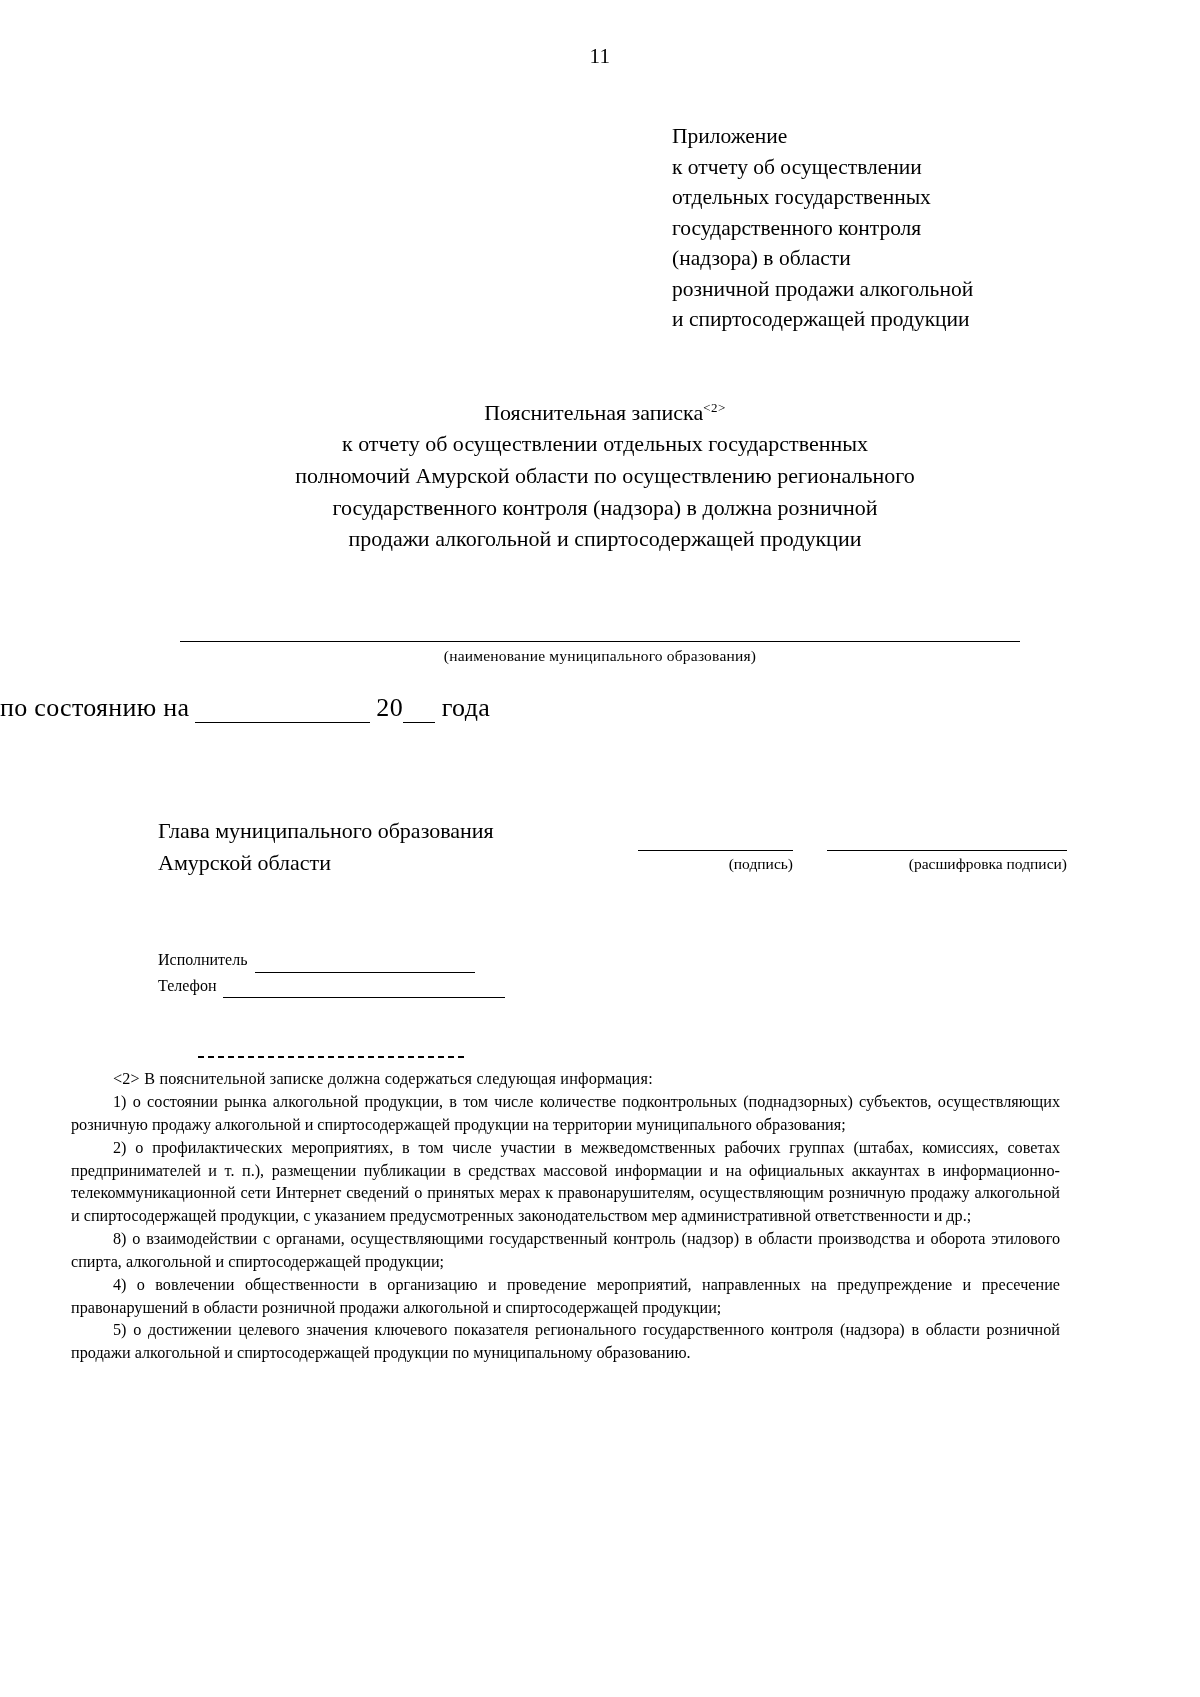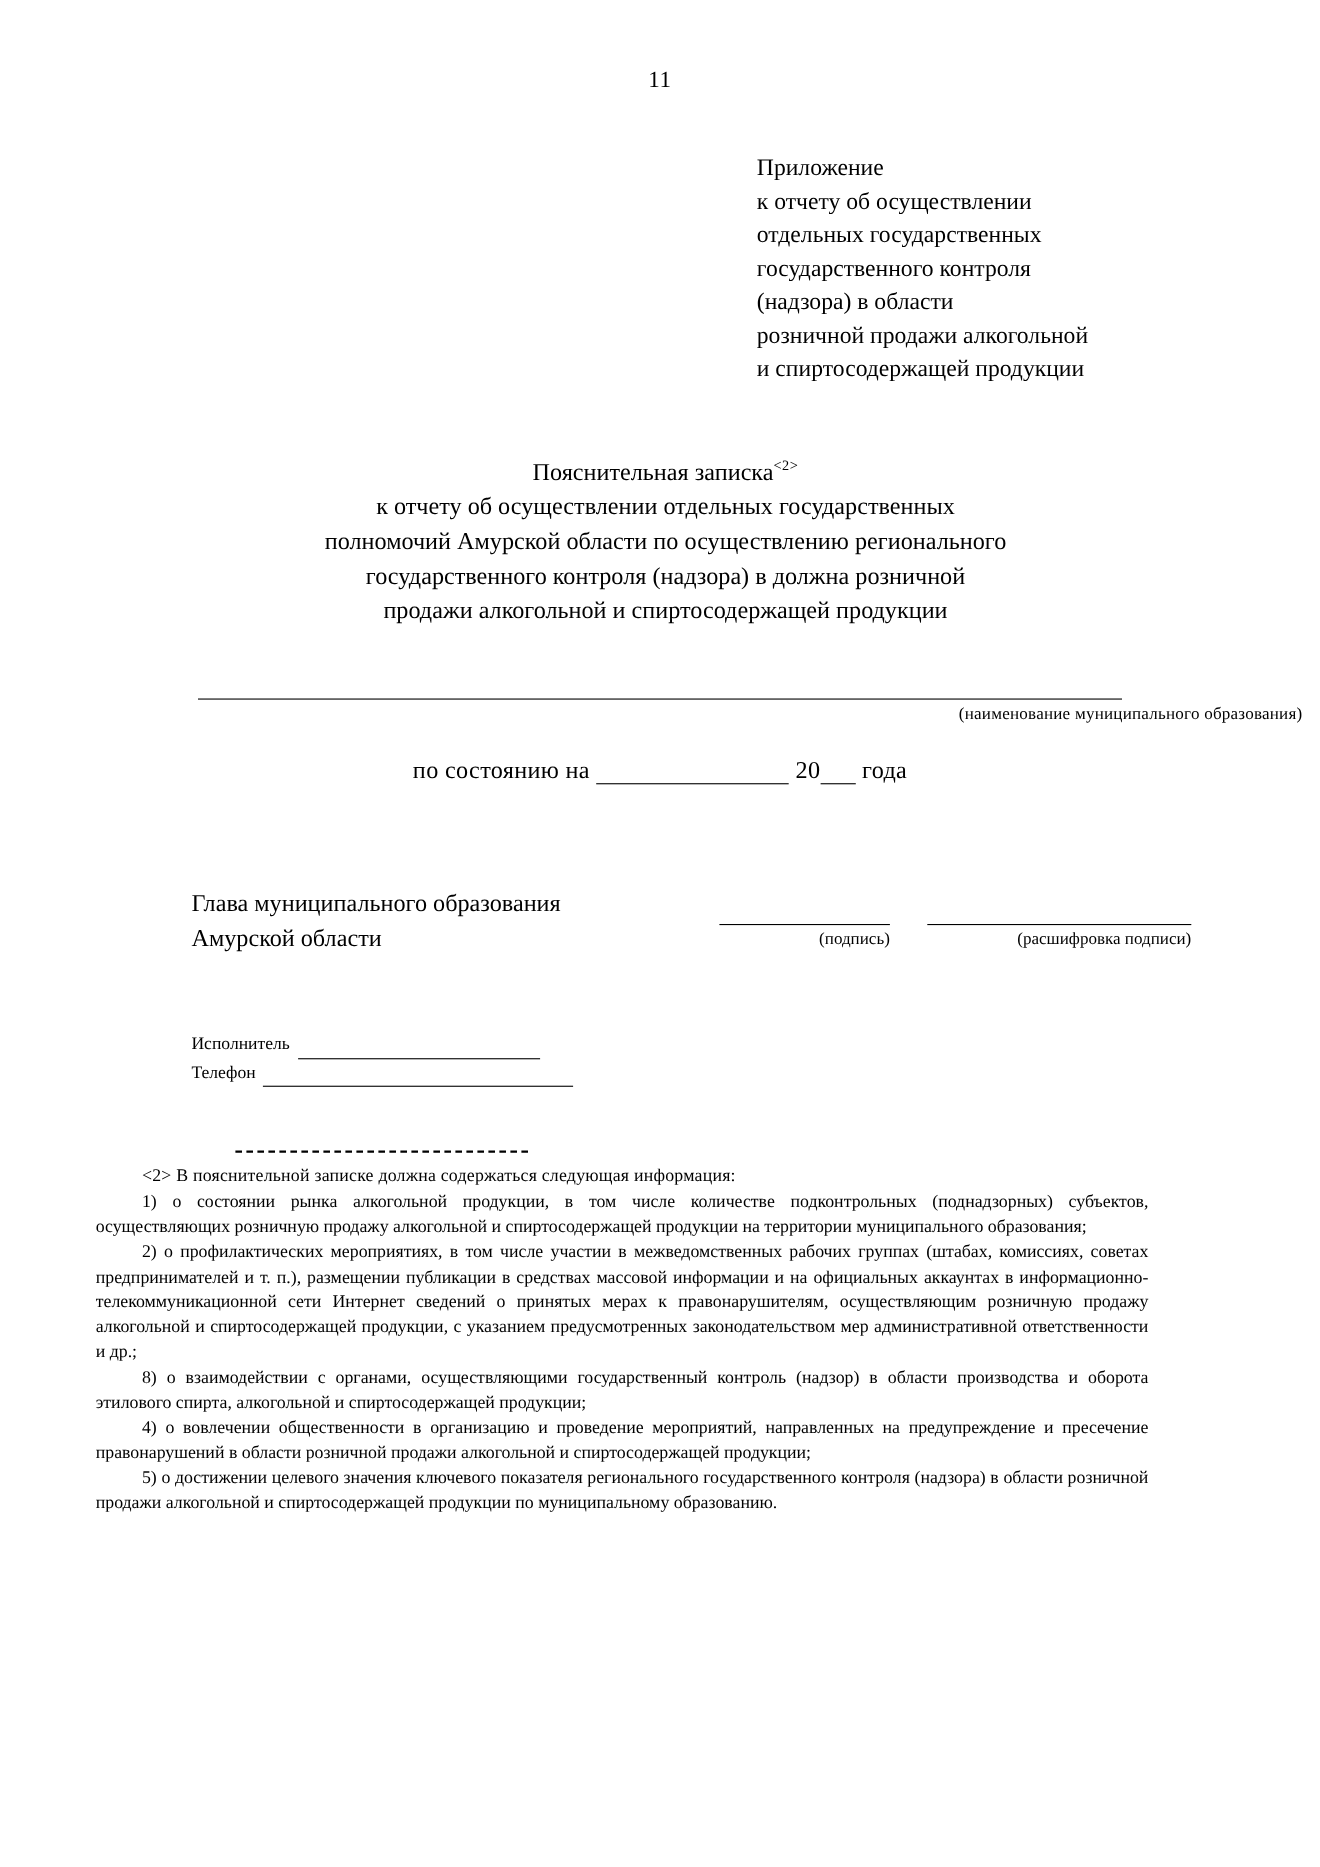--- a/index.html
+++ b/index.html
@@ -12,21 +12,21 @@
     height: 1697px;
     font-family: "Liberation Serif", serif;
     color: #000000;
     position: relative;
     overflow: hidden;
   }
   .page {
     position: relative;
     width: 1200px;
     height: 1294px;
-    padding: 16px;
+    padding: 0;
     box-sizing: border-box;
   }
   .page-number {
     text-align: center;
     font-size: 21px;
     padding-top: 44px;
     letter-spacing: 0.5px;
   }
 
   
@@ -55,40 +55,40 @@
     display: inline-block;
   }
   .sup-ref {
     font-size: 13px;
     vertical-align: super;
     letter-spacing: 0.5px;
   }
 
   
   .muni-wrap {
-    margin-top: 62px;
-    text-align: right;
+    margin-top: 84px;
+    text-align: center;
   }
   .muni-rule {
     width: 840px;
     margin: 0 auto;
     border-bottom: 1.6px solid #000;
     height: 2px;
   }
   .muni-caption {
     margin-top: 5px;
     font-size: 15.5px;
     letter-spacing: 0.2px;
   }
 
   
   .date-line {
     margin-top: 28px;
-    text-align: center;
-    font-size: 22px;
+    text-align: left;
+    font-size: 26px;
     letter-spacing: 0.3px;
   }
   .blank-med {
     display: inline-block;
     width: 175px;
     border-bottom: 1.6px solid #000;
     height: 19px;
     vertical-align: bottom;
     margin: 0 6px;
   }

